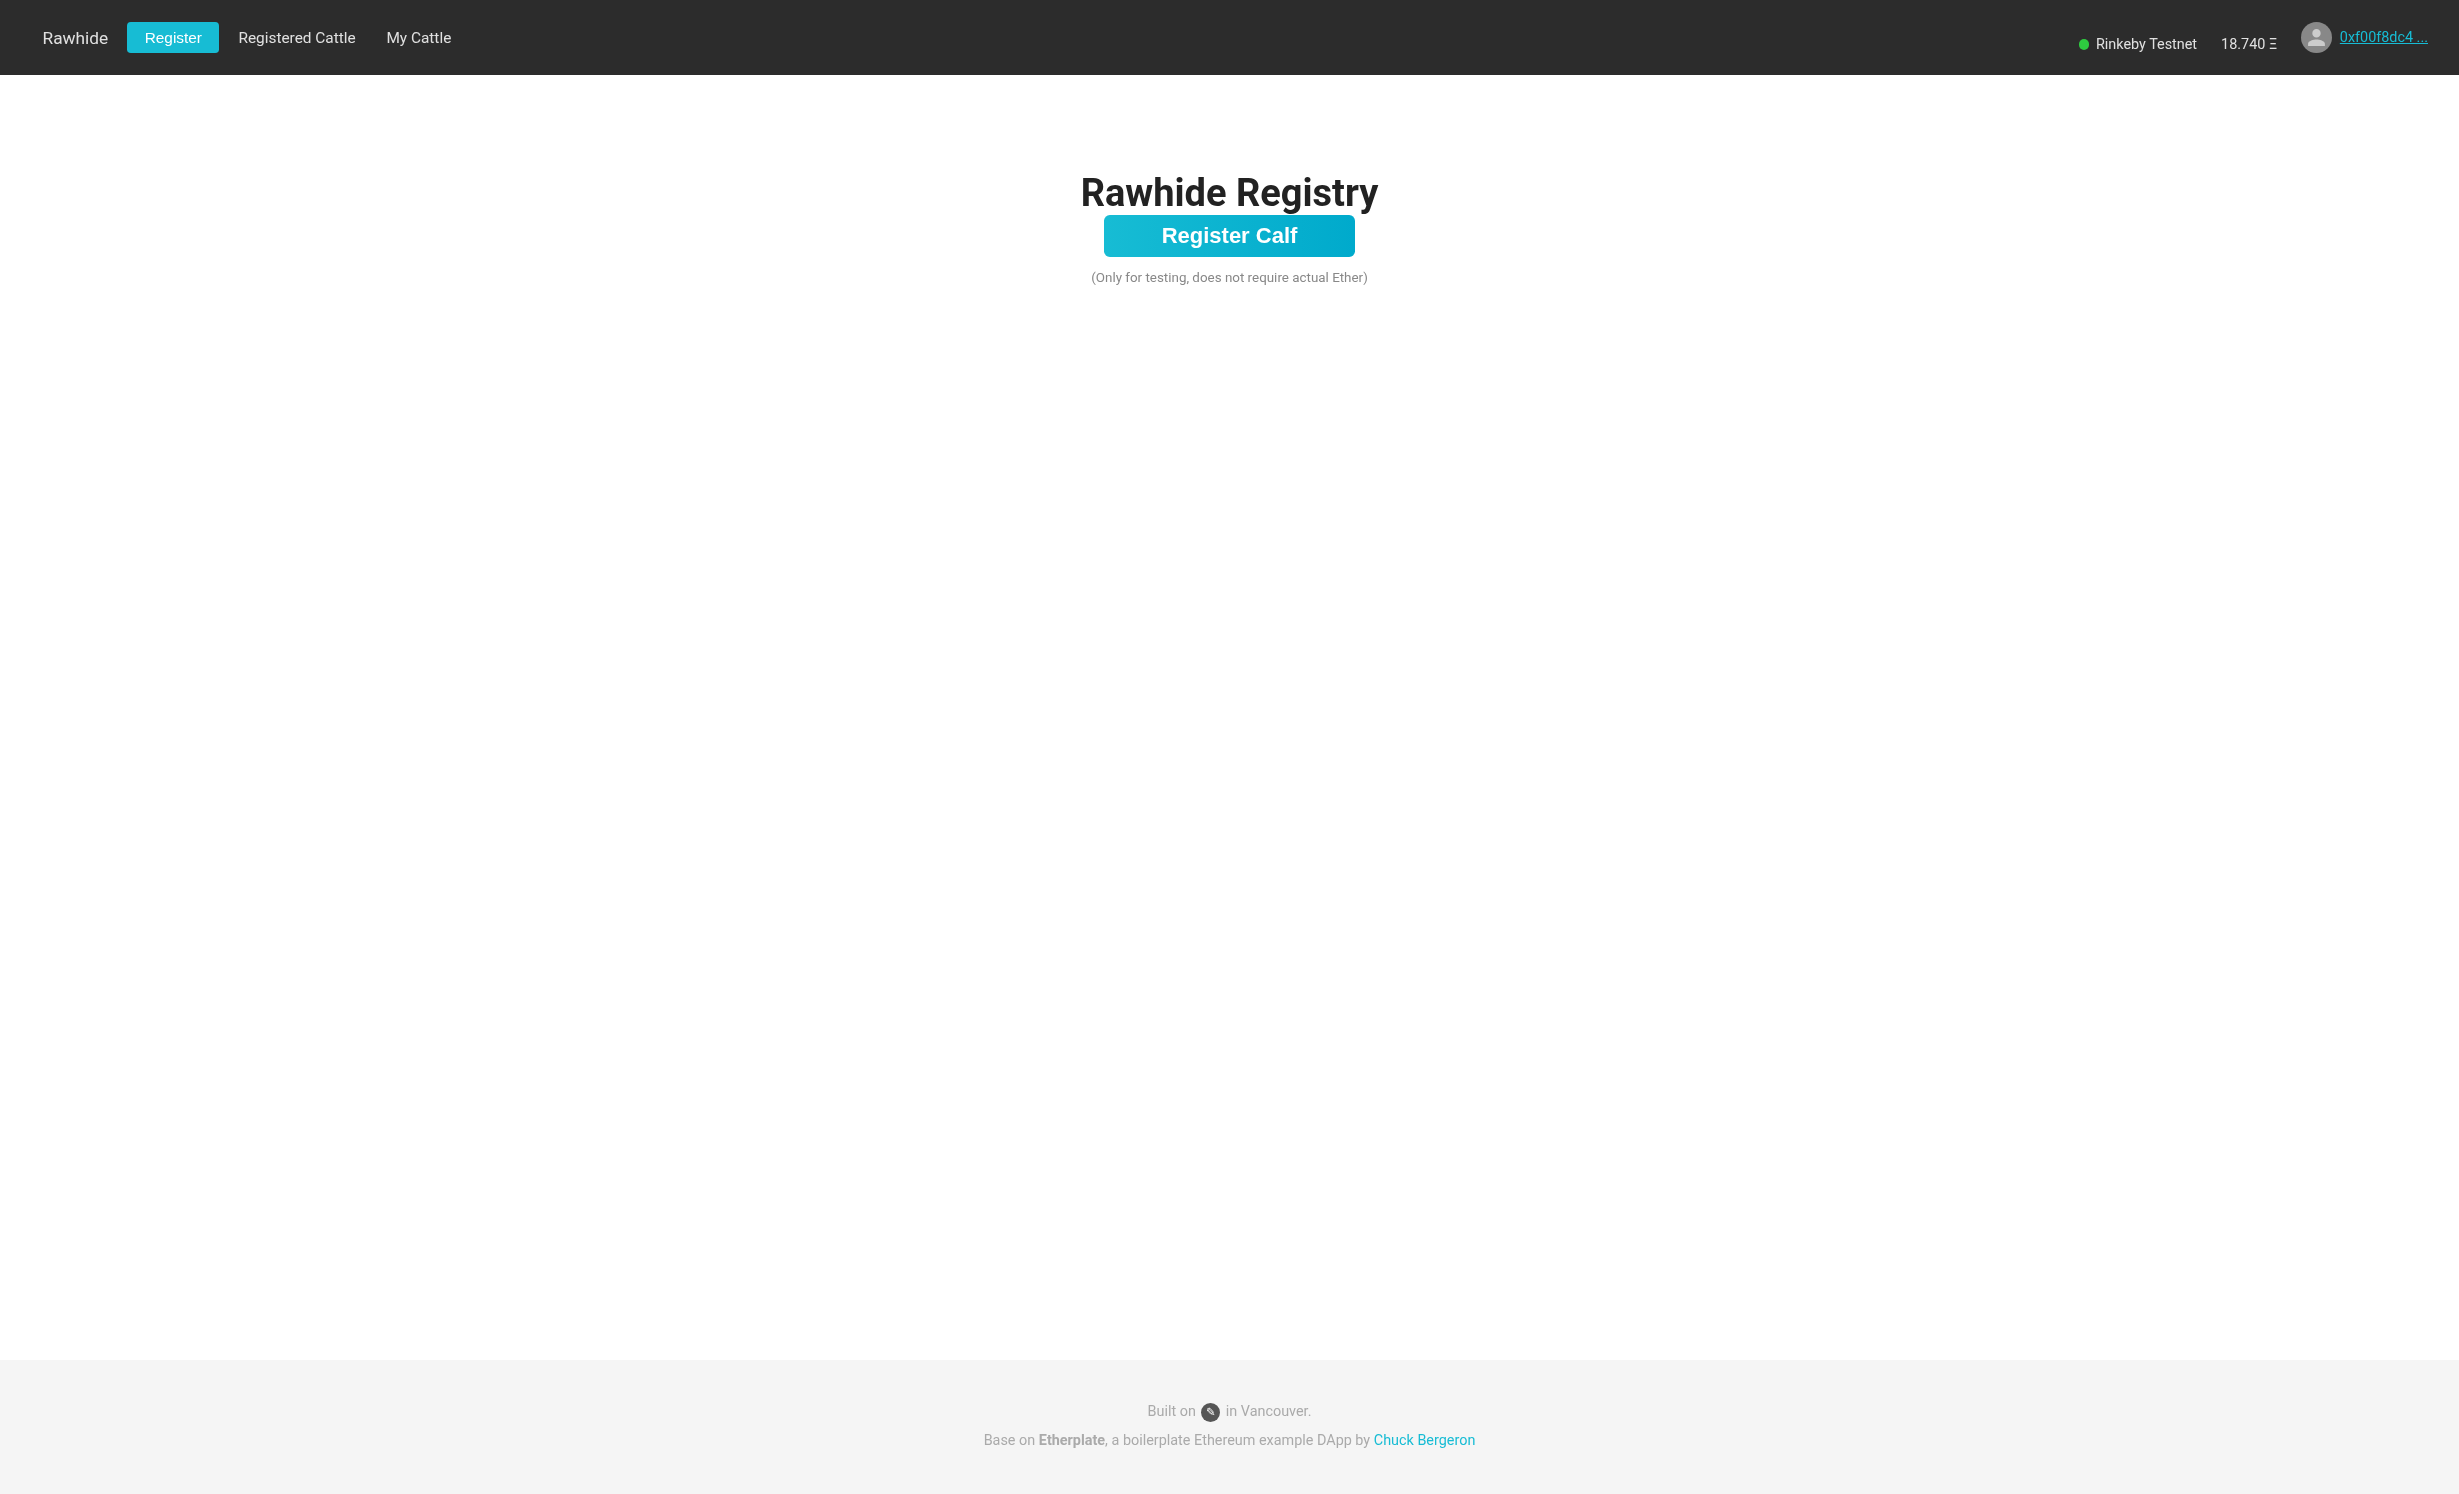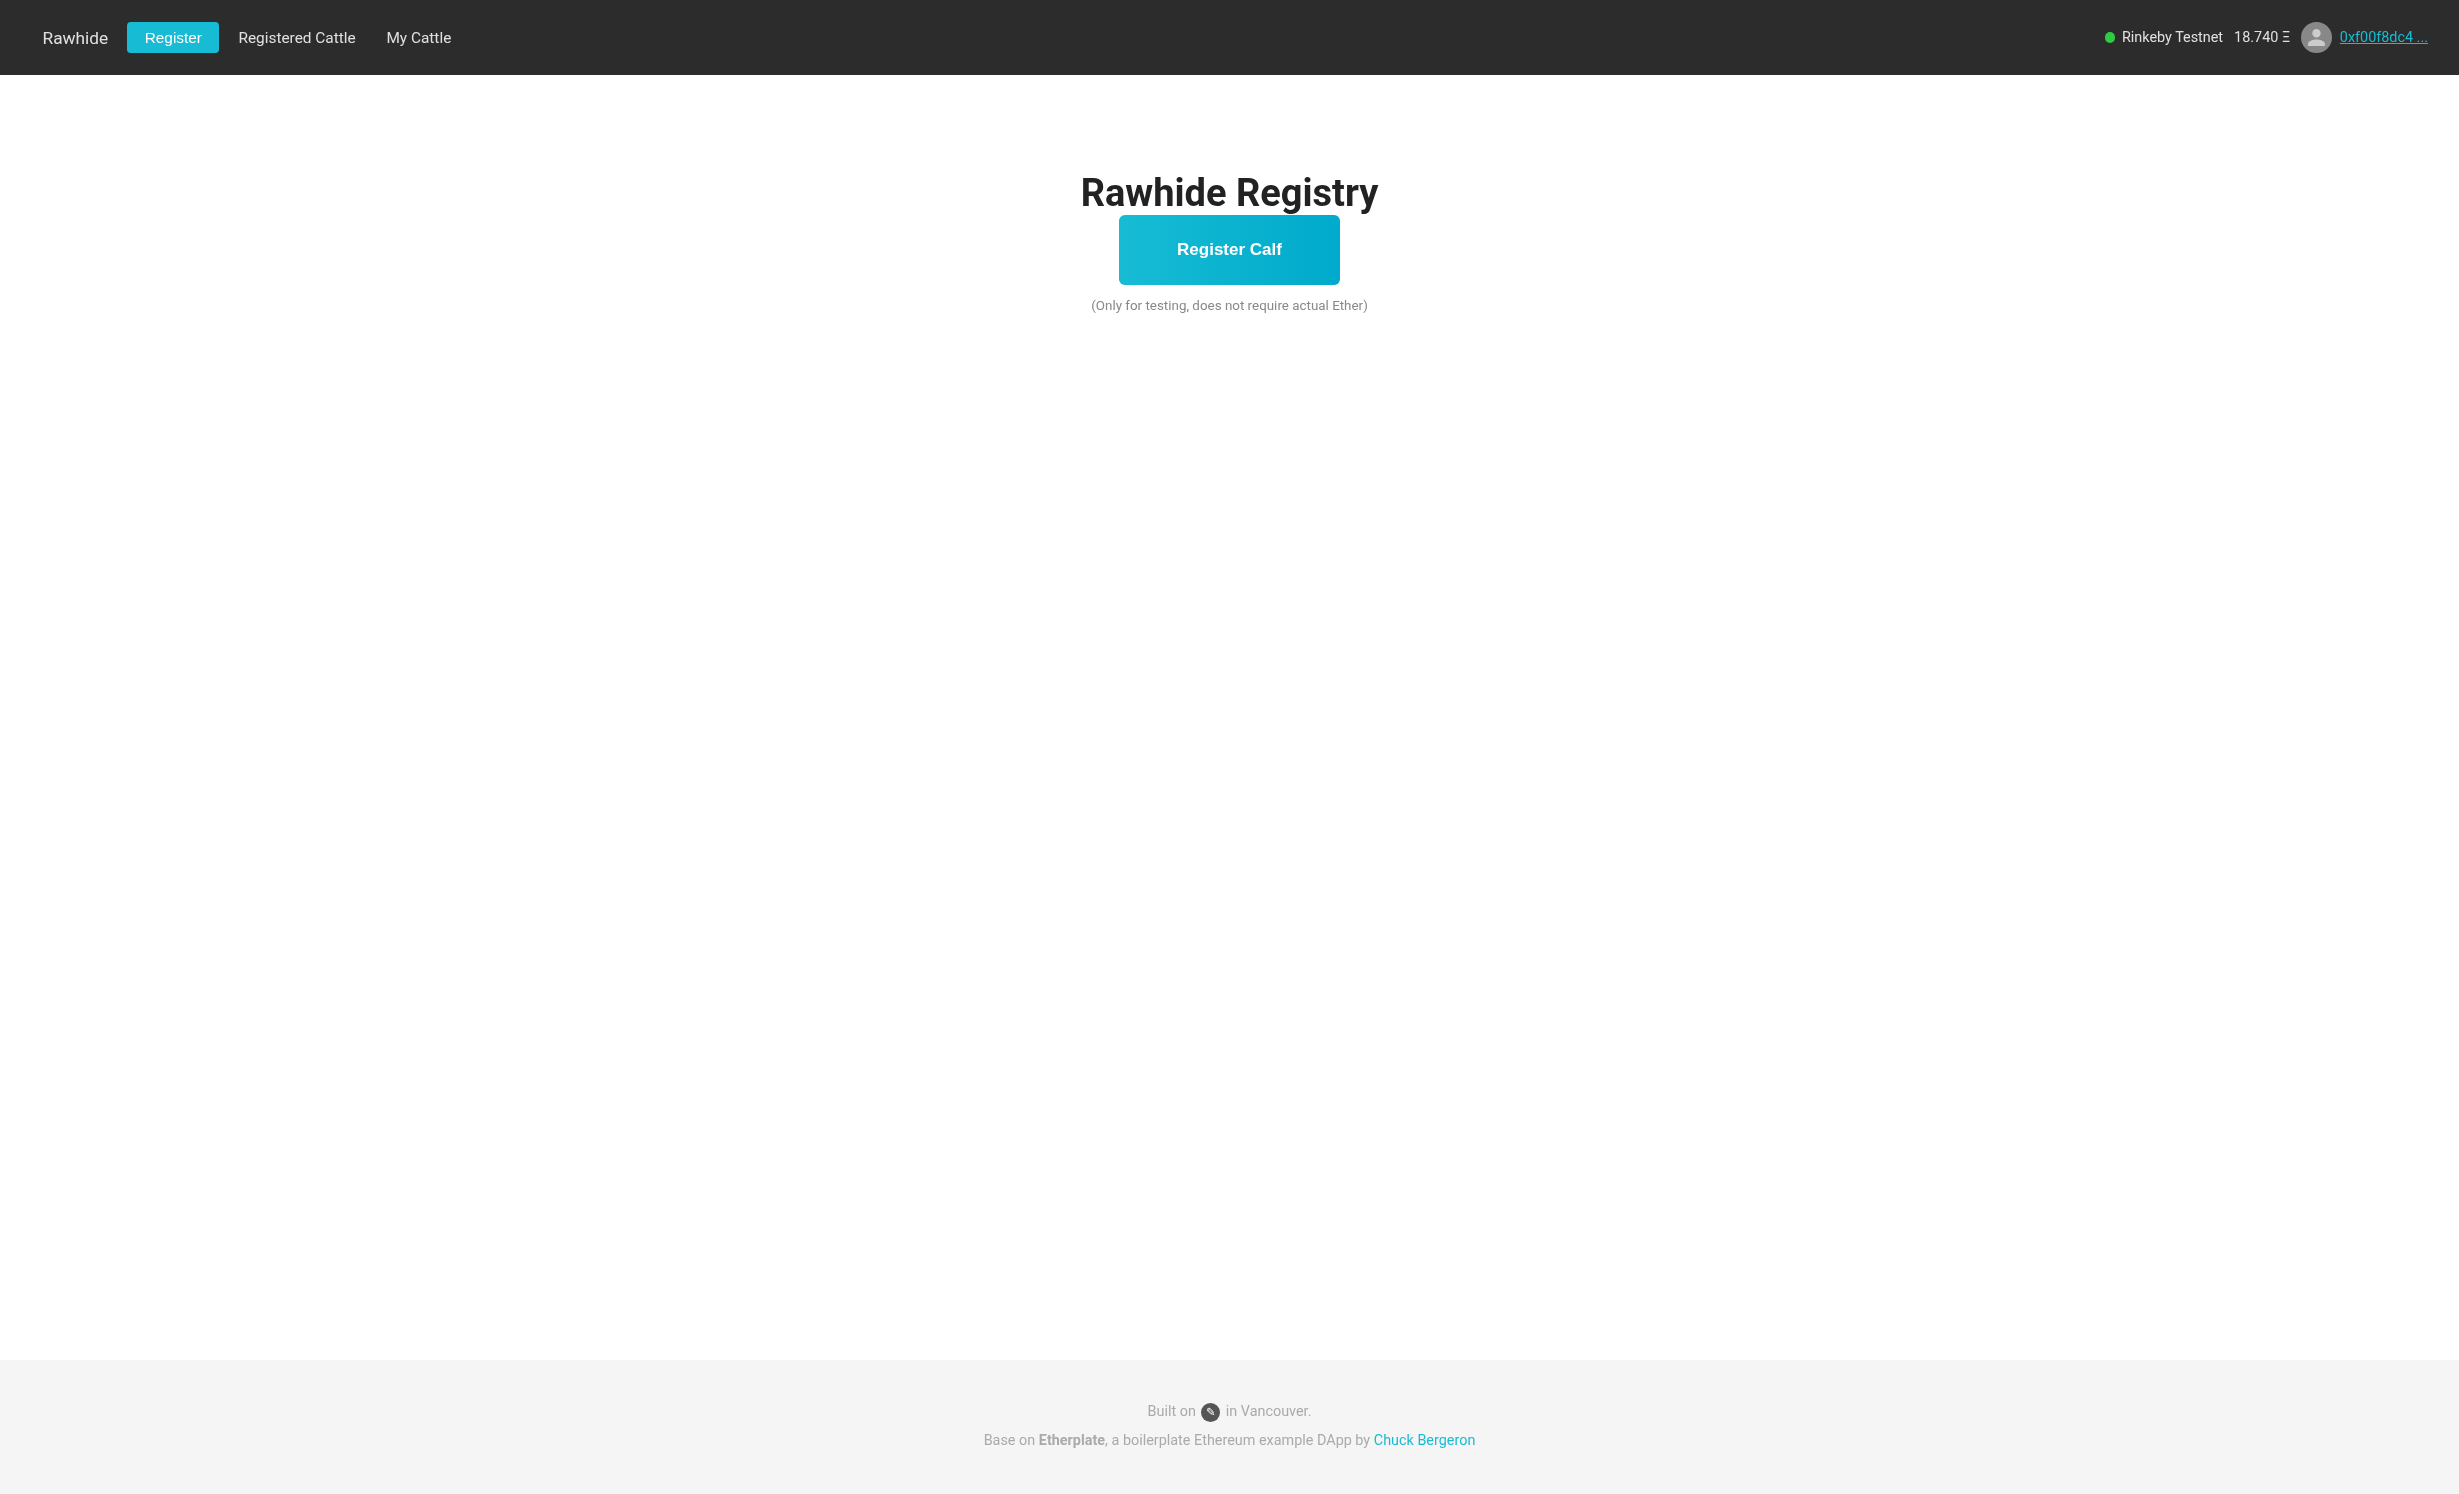--- a/index.html
+++ b/index.html
@@ -56,22 +56,22 @@
       color: #e0e0e0;
       font-size: 15.4px;
       font-weight: 400;
       text-decoration: none;
       padding: 5.8px 11.5px;
       cursor: pointer;
     }
 
     .nav-right {
       display: flex;
-      align-items: center;
-      gap: 11px;
+      align-items: flex-end;
+      gap: 24px;
     }
 
     .network-indicator {
       display: flex;
       align-items: center;
       gap: 6.7px;
       color: #e0e0e0;
       font-size: 14.4px;
     }
 
@@ -138,22 +138,22 @@
       line-height: 1.7;
       max-width: 653px;
       margin-bottom: 42px;
     }
 
     .register-calf-btn {
       background: linear-gradient(to right, #17bcd4, #00aacc);
       color: #fff;
       border: none;
       border-radius: 5.8px;
-      padding: 25px 58px;
-      font-size: 17px;
+      padding: 8px 58px;
+      font-size: 22px;
       font-weight: 600;
       cursor: pointer;
       margin-bottom: 13.4px;
     }
 
     .testing-note {
       color: #888;
       font-size: 13.4px;
     }
 

